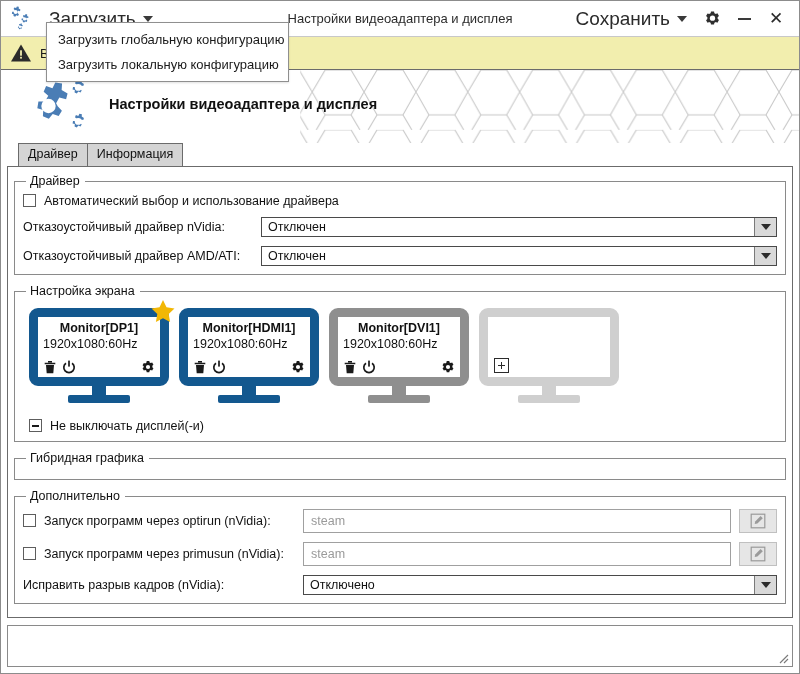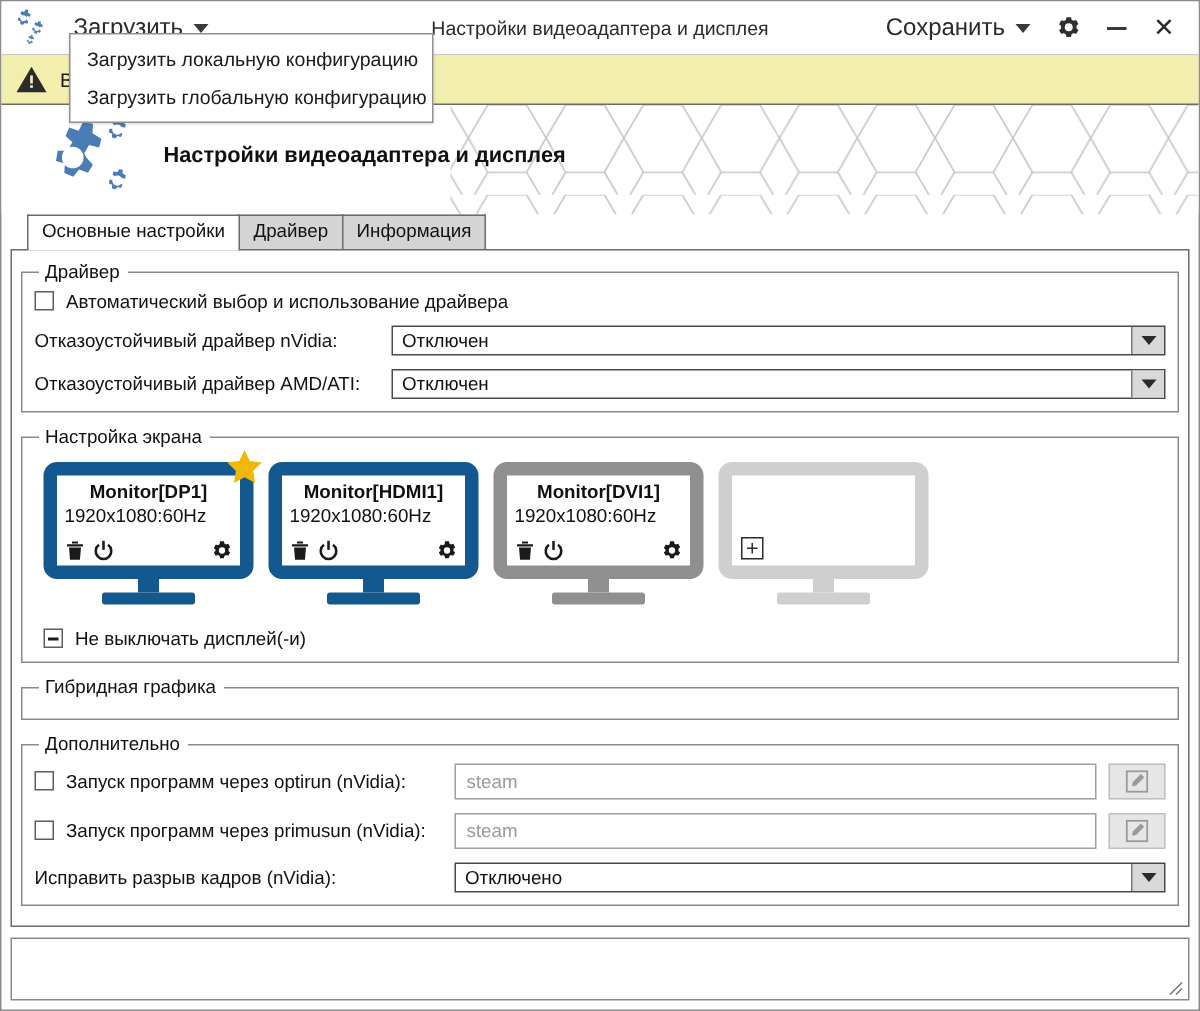--- a/index.html
+++ b/index.html
@@ -22,21 +22,21 @@
     position: relative;
     height: 36px; flex: 0 0 36px;
     background: #ffffff;
     display: flex; align-items: center;
     border-bottom: 1px solid #c8c8c8;
     padding: 0 8px 0 6px;
   }
   .tb-gears { width: 28px; height: 26px; flex: 0 0 28px; position: relative; }
   .menu-btn {
     display: flex; align-items: center; gap: 7px;
-    font-size: 16px; color: #2b2b2b;
+    font-size: 19px; color: #2b2b2b;
     padding: 3px 8px; margin-left: 6px;
     cursor: default; white-space: nowrap;
   }
   .caret {
     width: 0; height: 0;
     border-left: 5px solid transparent;
     border-right: 5px solid transparent;
     border-top: 6px solid #3a3a3a;
   }
   .tb-title {
@@ -304,22 +304,22 @@
       <div class="tb-icon-btn">
         <span class="min-glyph"></span>
       </div>
       <div class="tb-icon-btn">
         <span class="close-glyph">✕</span>
       </div>
     </div>
   </div>
 
   <div class="dropdown">
+    <div class="dropdown-item">Загрузить глобальную конфигурацию</div>
     <div class="dropdown-item">Загрузить локальную конфигурацию</div>
-    <div class="dropdown-item">Загрузить глобальную конфигурацию</div>
   </div>
 
   <div class="warnbar">
     <svg class="warn-tri" viewBox="0 0 22 20">
       <path fill="#2b2b2b" d="M11 1.5L21 18.5H1z"></path>
       <rect x="10.1" y="7.3" width="1.8" height="5.4" fill="#f2eeae"></rect>
       <rect x="10.1" y="13.8" width="1.8" height="1.8" fill="#f2eeae"></rect>
     </svg>
     <span class="warn-text">В</span>
   </div>
@@ -347,21 +347,20 @@
         </g>
       </svg>
     </div>
 
     <div class="banner-text">
       <div class="banner-title">Настройки видеоадаптера и дисплея</div>
     </div>
   </div>
 
   <div class="tabstrip">
-    <div class="tab active">Основные настройки</div>
     <div class="tab">Драйвер</div>
     <div class="tab">Информация</div>
   </div>
 
   <div class="content">
 
     <fieldset class="group">
       <legend>Драйвер</legend>
 
       <div class="row">

